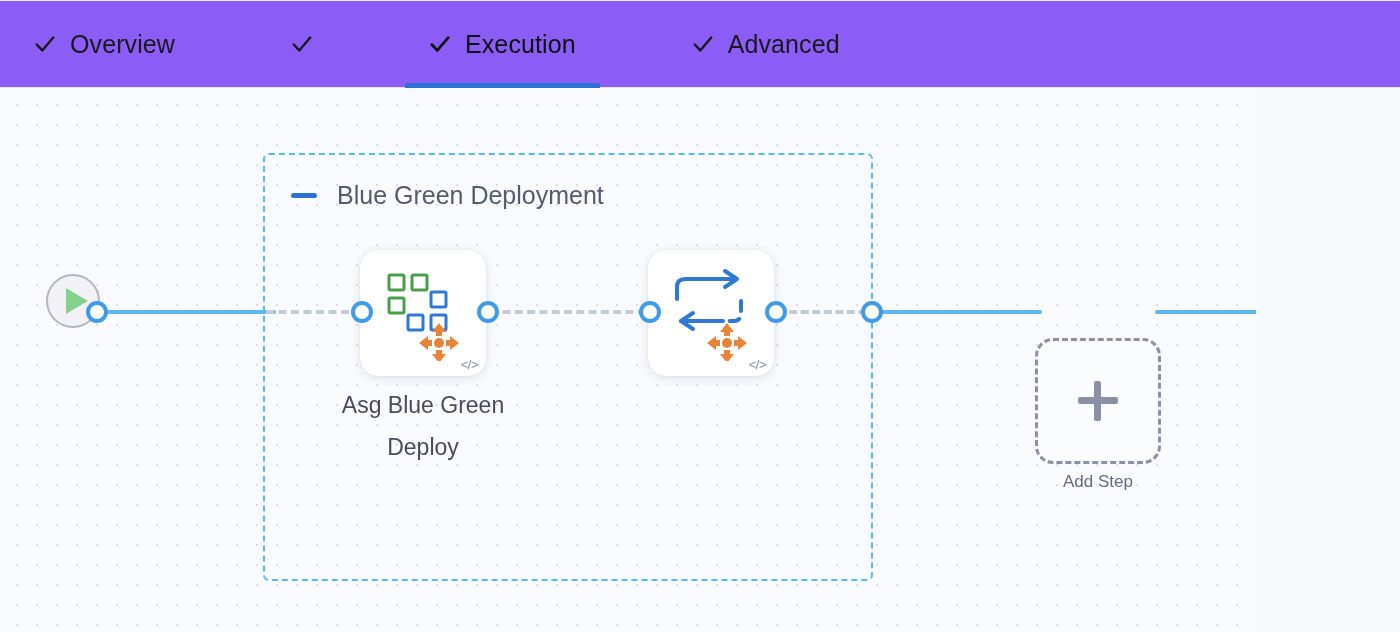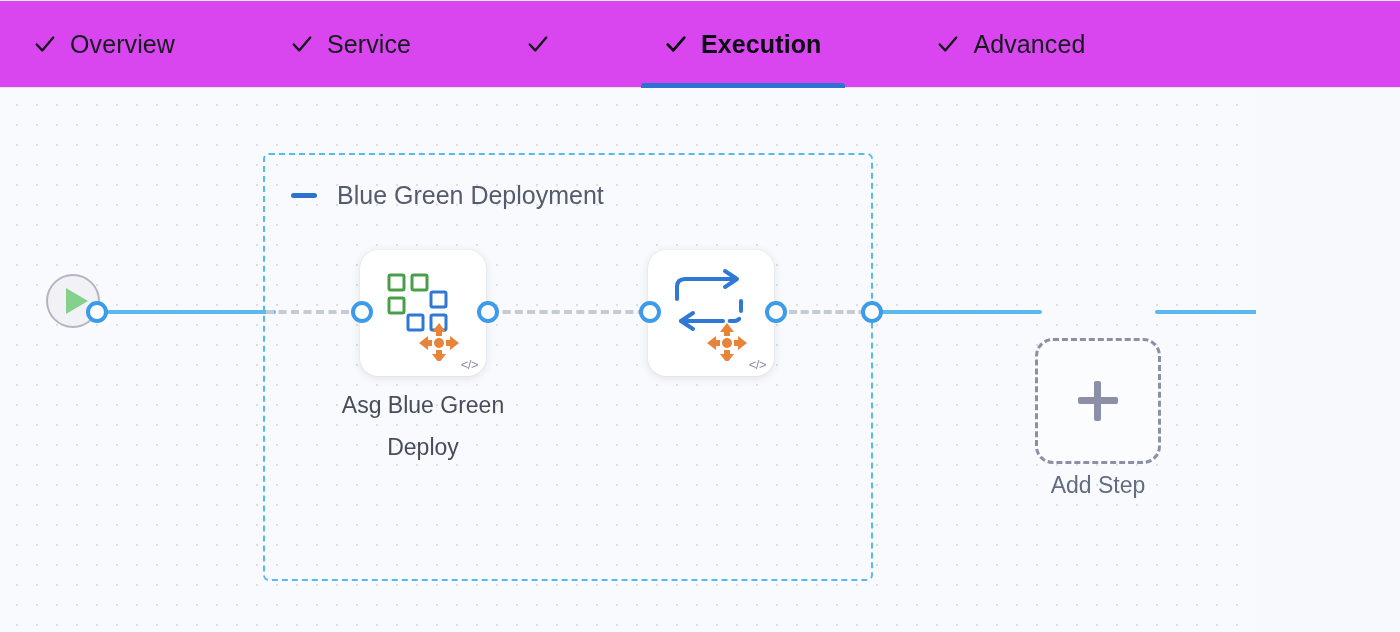--- a/index.html
+++ b/index.html
@@ -7,21 +7,21 @@
     width: 1400px; height: 632px;
     font-family: "Liberation Sans", sans-serif;
     background: #f7f9fc;
     overflow: hidden;
   }
   #app { position: relative; width: 1400px; height: 632px; }
 
   
   #tabbar {
     position: absolute; left: 0; top: 0; width: 1400px; height: 88px;
-    background: #d946ef;
+    background: #8b5cf6;
     border-top: 1px solid #e6ebf1;
     border-bottom: 1px solid #dfe4ea;
     display: flex; align-items: center;
     padding-left: 34px;
     z-index: 5;
   }
   .tab {
     position: relative;
     height: 88px;
     display: flex; align-items: center; gap: 14px;
@@ -33,21 +33,21 @@
   .tab .tcheck {
     width: 22px; height: 22px; flex: none;
     display: block;
   }
   .tab .tlabel {
     font-size: 25px;
     color: #16191d;
     letter-spacing: .1px;
     white-space: nowrap;
   }
-  .tab.active .tlabel { font-weight: bold; color: #0b0e12; }
+  .tab.active .tlabel { font-weight: normal; color: #0b0e12; }
   .tab.active .tunderline {
     position: absolute; left: -24px; right: 6px; bottom: 0;
     height: 5px; border-radius: 3px 3px 0 0;
     background: #2d72d2;
   }
 
   
   #canvas {
     position: absolute; left: 0; top: 88px; width: 1256px; height: 544px;
     background-color: #f8fafd;
@@ -140,43 +140,37 @@
     display: flex; align-items: center; justify-content: center;
     cursor: pointer;
   }
   .plus-v, .plus-h { background: #8b90a8; position: absolute; border-radius: 2px; }
   .plus-wrap { position: relative; width: 40px; height: 40px; }
   .plus-h { left: 0; top: 16px; width: 40px; height: 7px; }
   .plus-v { top: 0; left: 16px; width: 7px; height: 40px; }
   #addstep .alabel {
     position: absolute; top: 134px; left: 50%; transform: translateX(-50%);
     width: 220px; text-align: center;
-    font-size: 23px; color: #656b80; white-space: nowrap;
+    font-size: 17px; color: #656b80; white-space: nowrap;
   }
 </style>
 </head>
 <body>
 
 <div id="app">
 
   <div id="tabbar">
 
     <div class="tab">
       <svg class="tcheck" viewBox="0 0 24 24">
         <path d="M3 12.5 L9 19 L21 5" fill="none" stroke="#16191d" stroke-width="2.6" stroke-linecap="round" stroke-linejoin="round"></path>
       </svg>
       <span class="tlabel">Overview</span>
     </div>
 
-    <div class="tab">
-      <svg class="tcheck" viewBox="0 0 24 24">
-        <path d="M3 12.5 L9 19 L21 5" fill="none" stroke="#16191d" stroke-width="2.6" stroke-linecap="round" stroke-linejoin="round"></path>
-      </svg>
-      <span class="tlabel">Service</span>
-    </div>
 
     <div class="tab">
       <svg class="tcheck" viewBox="0 0 24 24">
         <path d="M3 12.5 L9 19 L21 5" fill="none" stroke="#16191d" stroke-width="2.6" stroke-linecap="round" stroke-linejoin="round"></path>
       </svg>
     </div>
 
     <div class="tab active">
       <svg class="tcheck" viewBox="0 0 24 24">
         <path d="M3 12.5 L9 19 L21 5" fill="none" stroke="#0b0e12" stroke-width="3" stroke-linecap="round" stroke-linejoin="round"></path>

